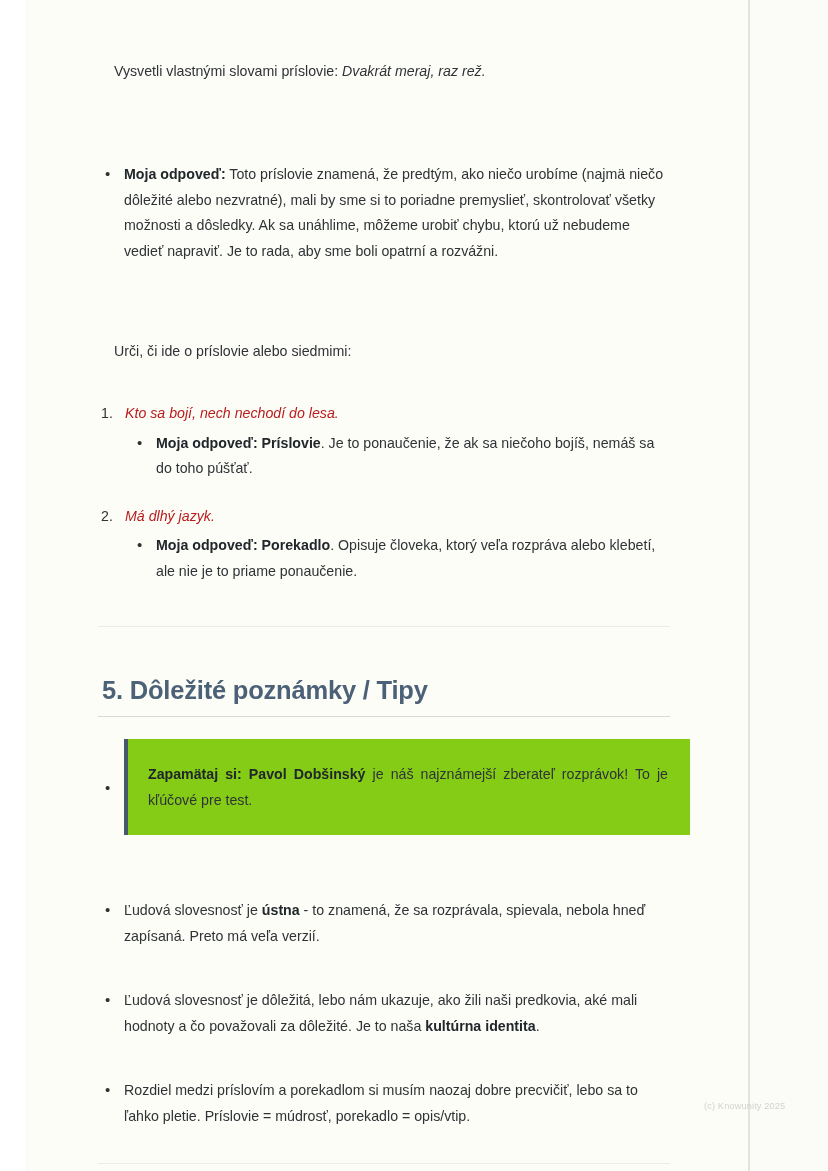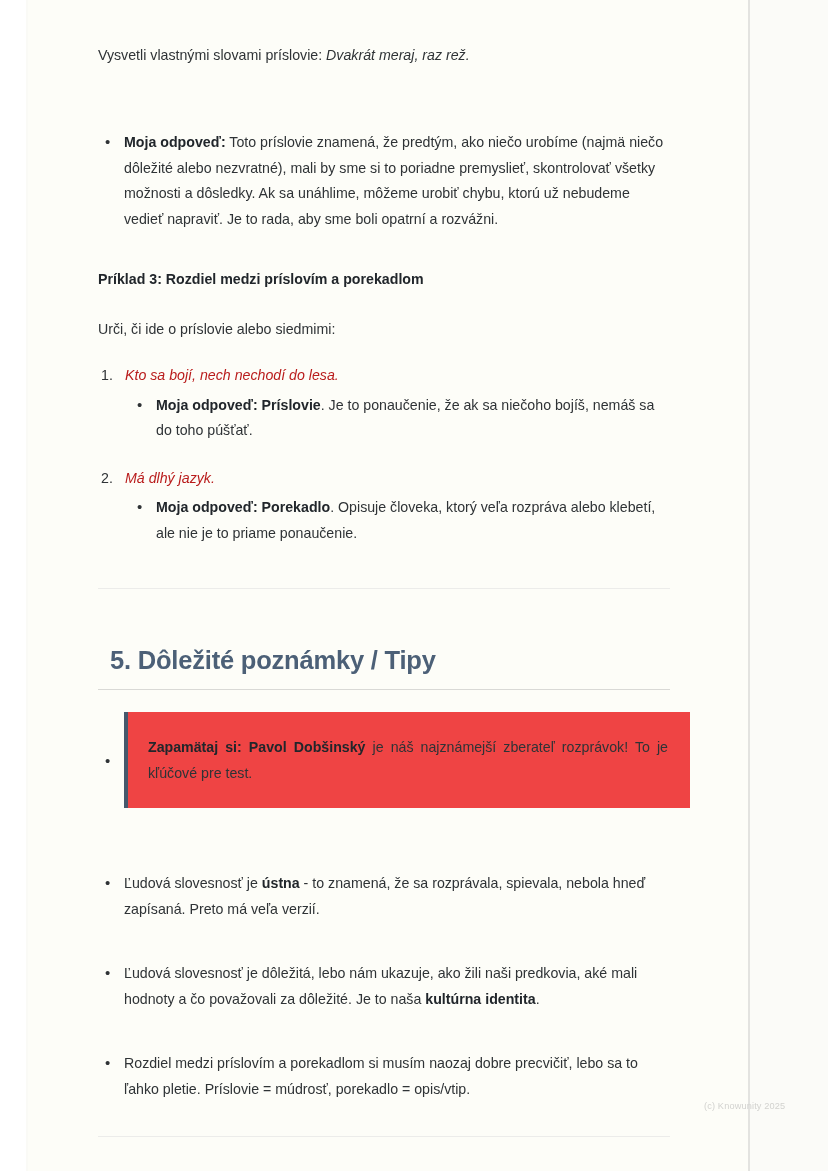--- a/index.html
+++ b/index.html
@@ -61,38 +61,38 @@
   }
 
   .content {
     position: absolute;
     left: 70px;
     top: 0;
     width: 572px;
   }
 
   p.para {
-    margin: 0;
+    margin: 16px;
     color: #2f3336;
     font-size: 14.2px;
     line-height: 27px;
     font-weight: 400;
   }
   p.para em { font-style: italic; }
 
   h3.sub-heading {
     margin: 0;
     color: #21262b;
     font-size: 14.2px;
     line-height: 26px;
     font-weight: 700;
   }
 
   h2.section-heading {
-    margin: 12px;
+    margin: 4px;
     color: #4c6077;
     font-size: 25.5px;
     line-height: 34px;
     font-weight: 700;
     letter-spacing: -0.2px;
   }
   .heading-rule {
     height: 1px;
     background: #d9d9d6;
     width: 572px;
@@ -188,21 +188,21 @@
   .quote-bullet::before {
     content: "•";
     position: absolute;
     left: 7px;
     top: 40px;
     color: #2f3336;
     font-size: 15px;
   }
   blockquote.callout {
     margin: 0;
-    background: #ef4444;
+    background: #84cc16;
     border-left: 4px solid #46586c;
     padding: 22px 22px 22px 20px;
     box-sizing: border-box;
     width: 566px;
   }
   blockquote.callout p {
     margin: 0;
     color: #2f3336;
     font-size: 14.2px;
     line-height: 26px;
@@ -245,21 +245,20 @@
       <p class="para"><span>Vysvetli vlastnými slovami príslovie: </span><em>Dvakrát meraj, raz rež.</em></p>
 
       <div class="sp-22"></div>
 
       <ul class="bullets">
         <li><strong>Moja odpoveď:</strong><span> Toto príslovie znamená, že predtým, ako niečo urobíme (najmä niečo dôležité alebo nezvratné), mali by sme si to poriadne premyslieť, skontrolovať všetky možnosti a dôsledky. Ak sa unáhlime, môžeme urobiť chybu, ktorú už nebudeme vedieť napraviť. Je to rada, aby sme boli opatrní a rozvážni.</span></li>
       </ul>
 
       <div class="sp-34"></div>
 
-      <h3 class="sub-heading">Príklad 3: Rozdiel medzi príslovím a porekadlom</h3>
 
       <div class="sp-24"></div>
 
       <p class="para">Urči, či ide o príslovie alebo siedmimi:</p>
 
       <div class="sp-20"></div>
 
       <ol class="numbered">
         <li>
           <span class="num-label">1</span>

